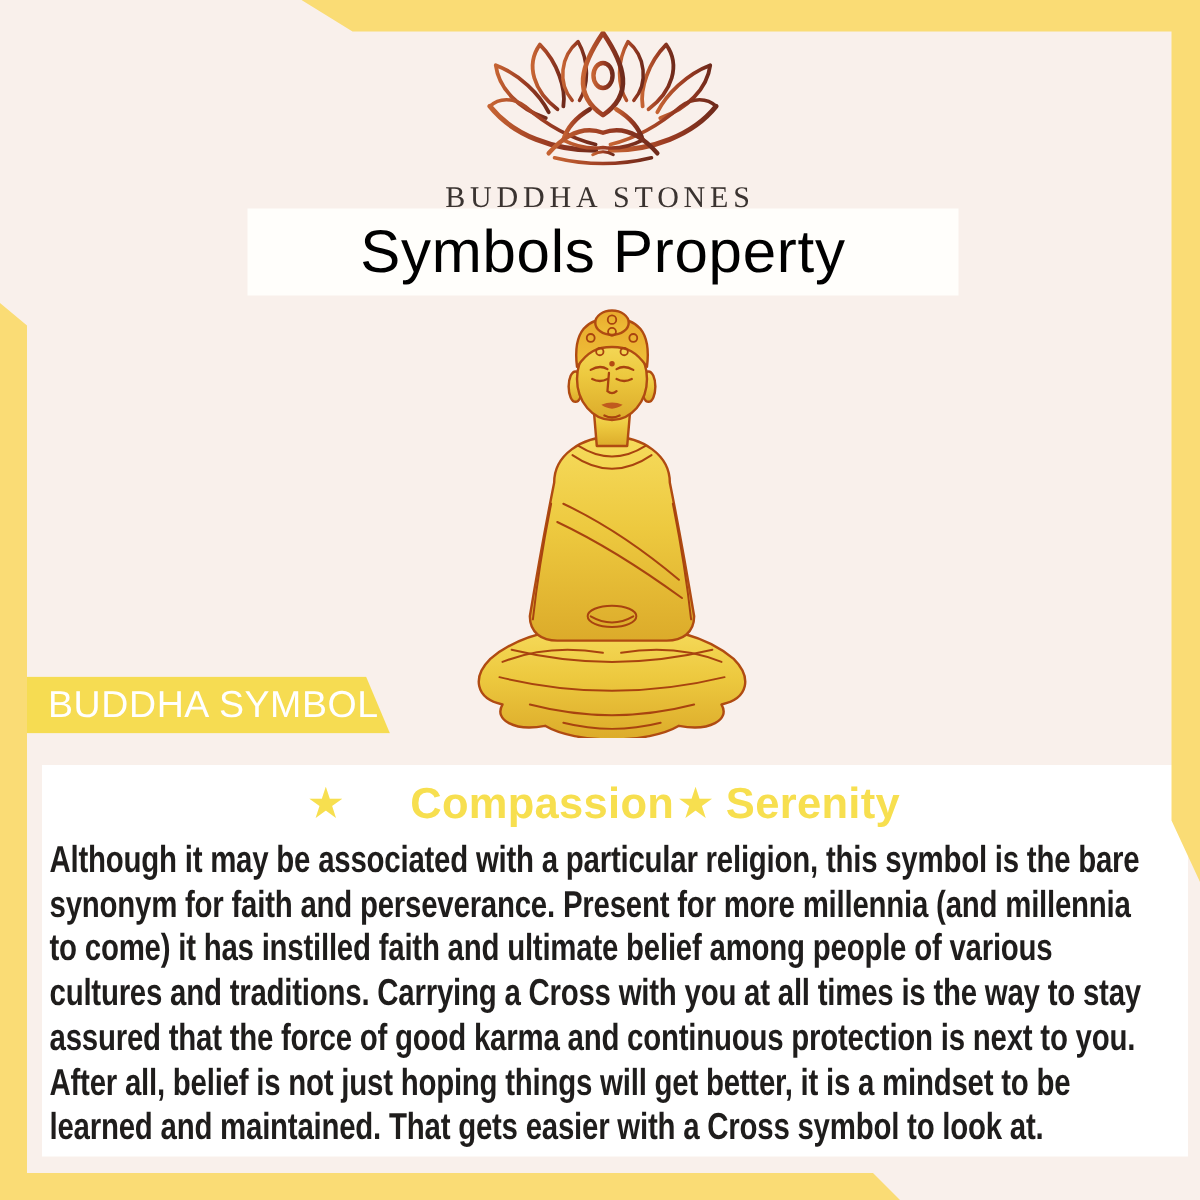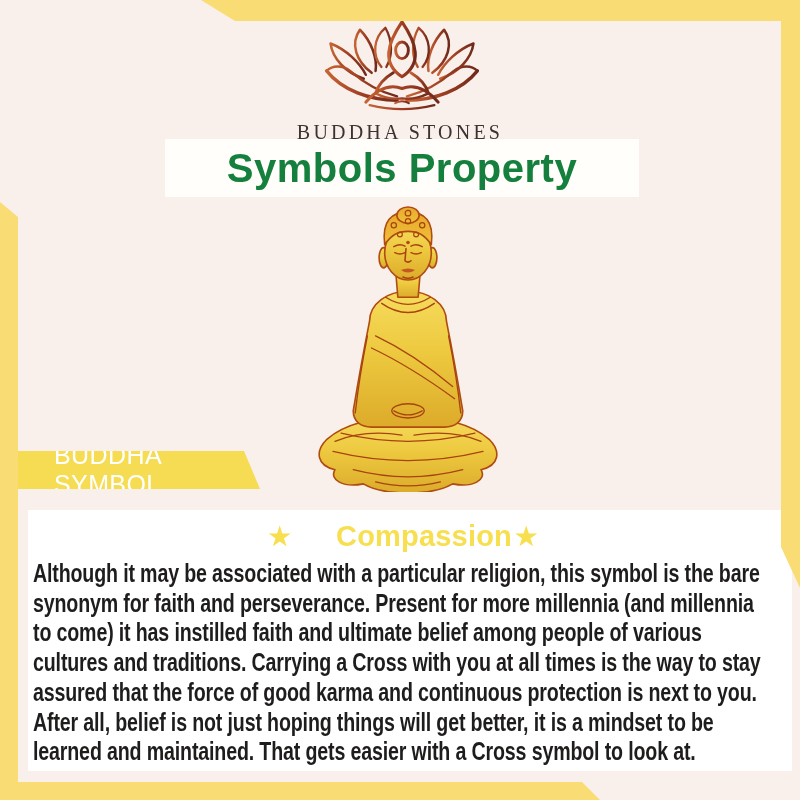--- a/index.html
+++ b/index.html
@@ -23,32 +23,32 @@
     position:absolute;left:0;top:109px;width:800px;text-align:center;z-index:2;
     font-family:"Liberation Serif",serif;font-size:20px;font-weight:400;
     letter-spacing:3.2px;color:#3A3330;margin-top:12px;
   }
   
   .title-banner{
     position:absolute;left:165px;top:139px;width:474px;height:58px;background:#FFFEFB;
     display:flex;align-items:center;justify-content:center;z-index:2;
   }
   .title-banner span{
-    font-size:40px;font-weight:700;color:#15803d;letter-spacing:0.5px;
+    font-size:40px;font-weight:400;color:#000000;letter-spacing:0.5px;
   }
   
   .statue{position:absolute;left:303px;top:204px;width:210px;height:288px;z-index:2;}
   
   .section-ribbon{
     position:absolute;left:18px;top:451px;width:242px;height:38px;background:#F6DC52;
     clip-path:polygon(0 0,226px 0,242px 38px,0 38px);z-index:3;
     display:flex;align-items:center;
   }
   .section-ribbon span{
-    padding-left:36px;color:#FFFFFF;font-size:25px;letter-spacing:0.4px;font-weight:400;
+    padding-left:14px;color:#FFFFFF;font-size:25px;letter-spacing:0.4px;font-weight:400;
   }
   
   .content-panel{
     position:absolute;left:28px;top:510px;width:764px;height:261px;background:#FFFFFF;z-index:2;
   }
   .props-line{
     position:absolute;left:28px;top:516px;width:750px;height:40px;z-index:4;
     display:flex;align-items:center;justify-content:center;
     color:#F7DF4F;font-weight:700;
   }
@@ -186,17 +186,18 @@
   </svg>
 
   <div class="section-ribbon">
     <span>BUDDHA SYMBOL</span>
   </div>
 
   <div class="props-line">
     <span class="star gap-after-star">★</span>
     <span class="word">Compassion</span>
     <span class="star gap-before-star">★</span>
+    <span class="word gap-word2">Serenity</span>
   </div>
 
   <p class="body-paragraph">Although it may be associated with a particular religion, this symbol is the bare synonym for faith and perseverance. Present for more millennia (and millennia to come) it has instilled faith and ultimate belief among people of various cultures and traditions. Carrying a Cross with you at all times is the way to stay assured that the force of good karma and continuous protection is next to you. After all, belief is not just hoping things will get better, it is a mindset to be learned and maintained. That gets easier with a Cross symbol to look at.</p>
 
 </div>
 
 </body></html>

